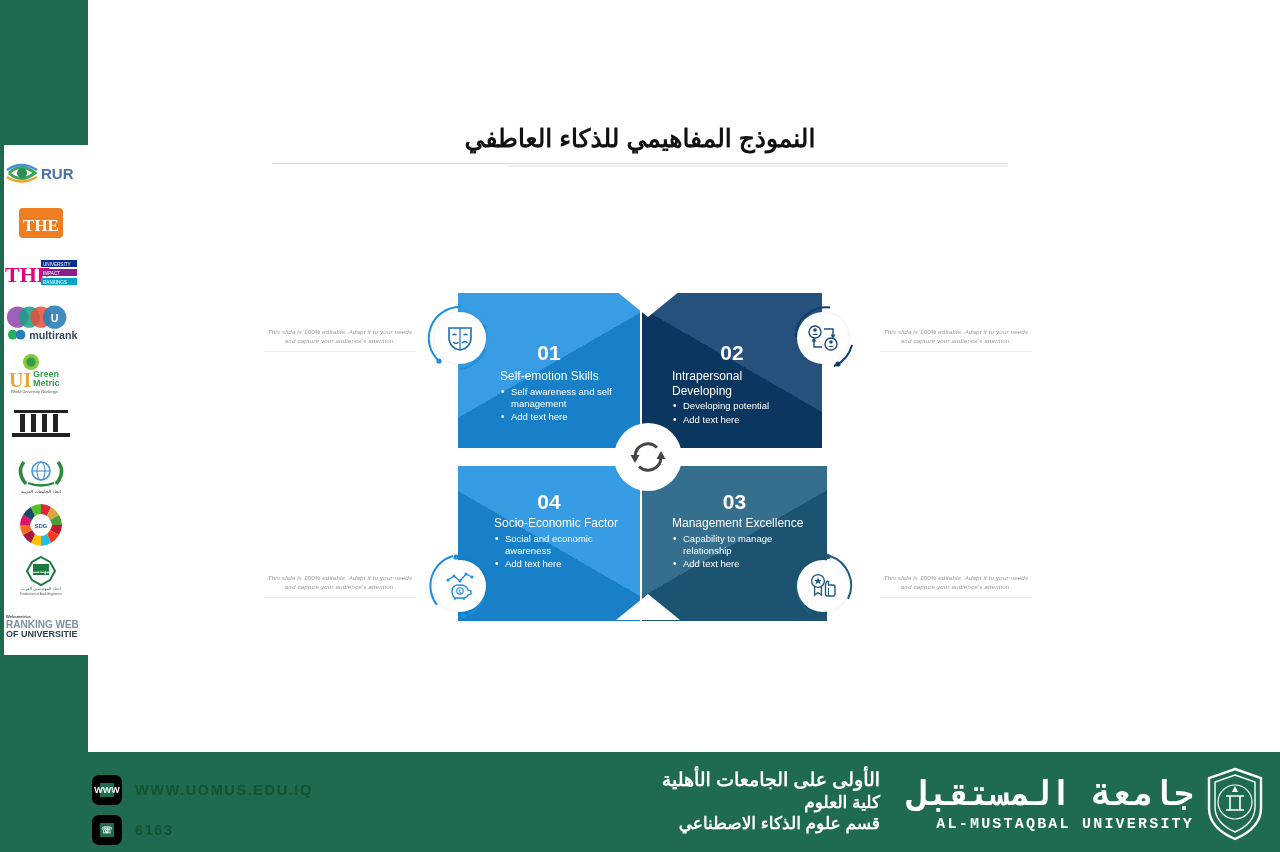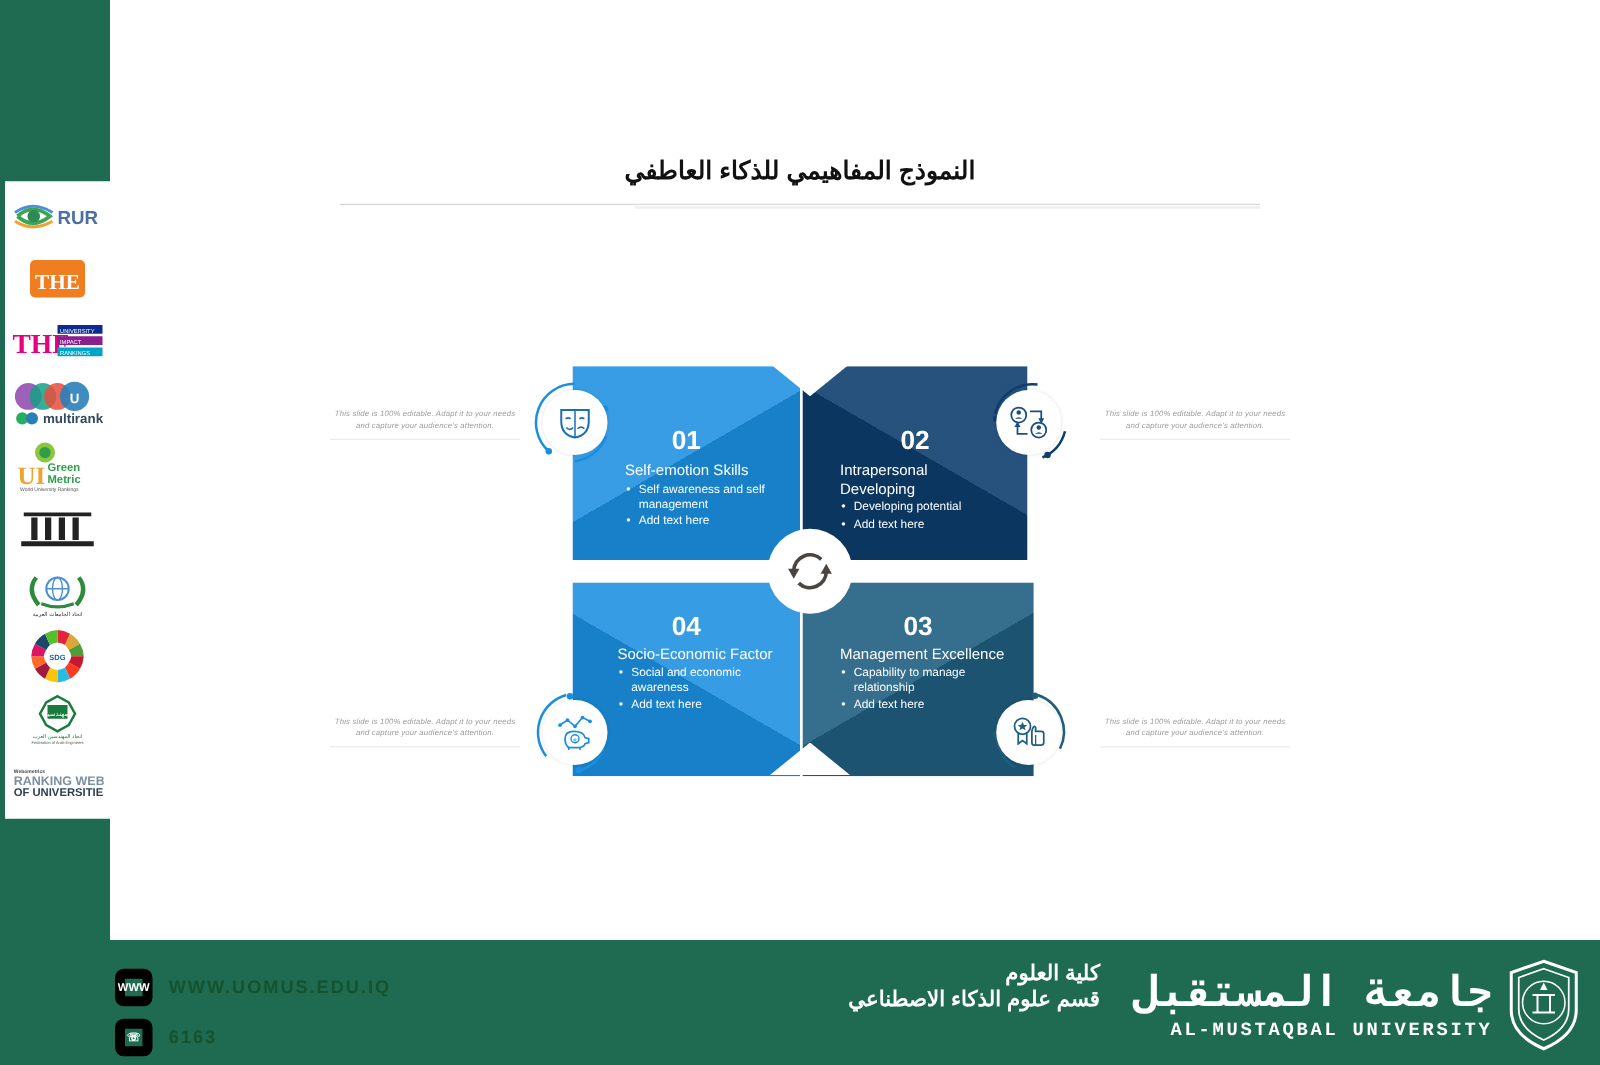--- a/index.html
+++ b/index.html
@@ -12,21 +12,21 @@
   #page { position: relative; width: 1280px; height: 852px; background: #ffffff; }
 
   
   .green-left {
     position: absolute; left: 0; top: 0; width: 88px; height: 765px;
     background: #1e6b51;
   }
   .logo-strip {
     position: absolute; left: 4px; top: 145px; width: 84px; height: 510px;
     background: #ffffff;
-    display: flex; flex-direction: column; align-items: center;
+    display: flex; flex-direction: column; 
     justify-content: space-between; padding: 4px 0 6px 0;
   }
   .logo-item { width: 74px; height: 47px; display: flex; align-items: center; justify-content: center; }
 
   .footer {
     position: absolute; left: 0; bottom: 0; width: 1280px; height: 100px;
     background: #1e6b51;
   }
   .white-sheet {
     position: absolute; left: 88px; top: 0; width: 1192px; height: 765px;
@@ -57,21 +57,21 @@
     display: flex; align-items: center; gap: 10px;
   }
   .f-uni { text-align: right; color: #ffffff; font-family: Liberation Mono, monospace; }
   .f-uni-ar { font-size: 34px; font-weight: bold; line-height: 1.05; direction: rtl; }
   .f-uni-en { font-size: 15px; font-weight: bold; letter-spacing: 2.2px; margin-top: 1px; }
 
   
   .slide-title {
     position: absolute; left: 270px; top: 124px; width: 740px;
     text-align: center; direction: rtl;
-    font-size: 20px; font-weight: bold; color: #111111;
+    font-size: 25px; font-weight: bold; color: #111111;
   }
   .title-rule {
     position: absolute; left: 272px; top: 163px; width: 736px; height: 1px;
     background: #d8d8d8;
   }
   .title-rule2 {
     position: absolute; left: 508px; top: 165px; width: 500px; height: 2px;
     background: #eeeeee;
   }
 
@@ -479,20 +479,21 @@
       <div class="f-badge">WWW</div>
       <div class="f-text">WWW.UOMUS.EDU.IQ</div>
     </div>
     <div class="f-row">
       <div class="f-badge">☏</div>
       <div class="f-text">6163</div>
     </div>
   </div>
 
   <div class="f-center">
+    <div class="f-ar1">الأولى على الجامعات الأهلية</div>
     <div class="f-ar2">كلية العلوم</div>
     <div class="f-ar3">قسم علوم الذكاء الاصطناعي</div>
   </div>
 
   <div class="f-right">
     <div class="f-uni">
       <div class="f-uni-ar">جامعة المستقبل</div>
       <div class="f-uni-en">AL-MUSTAQBAL UNIVERSITY</div>
     </div>
     <div>

